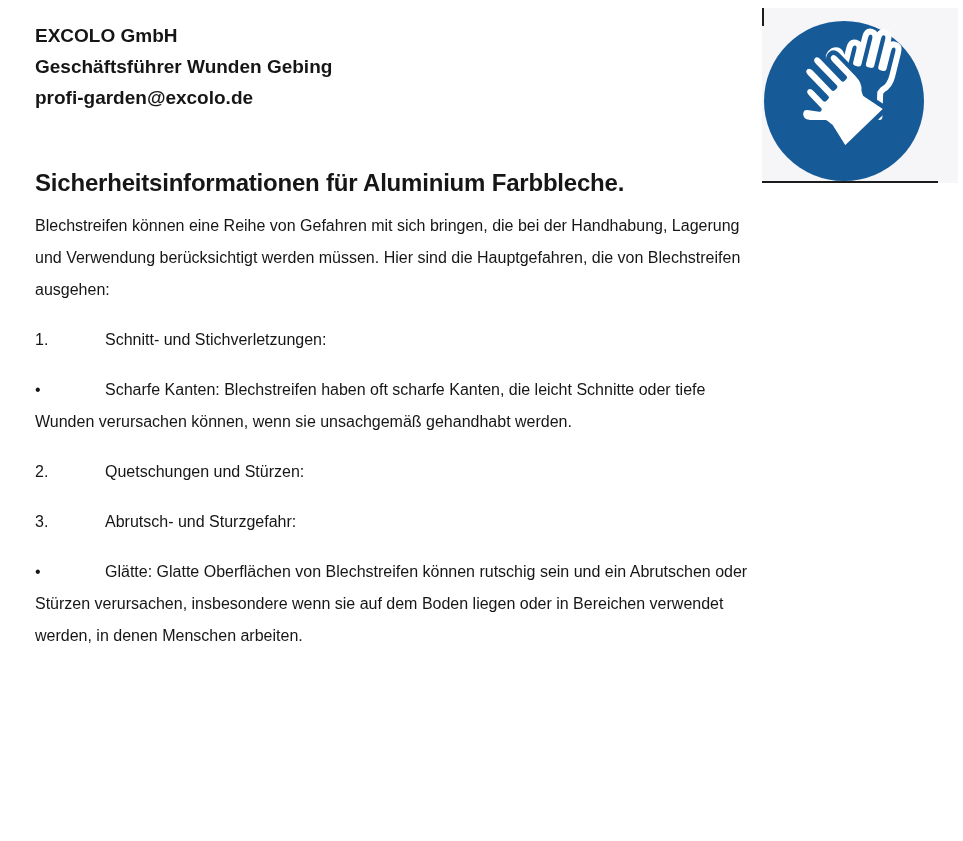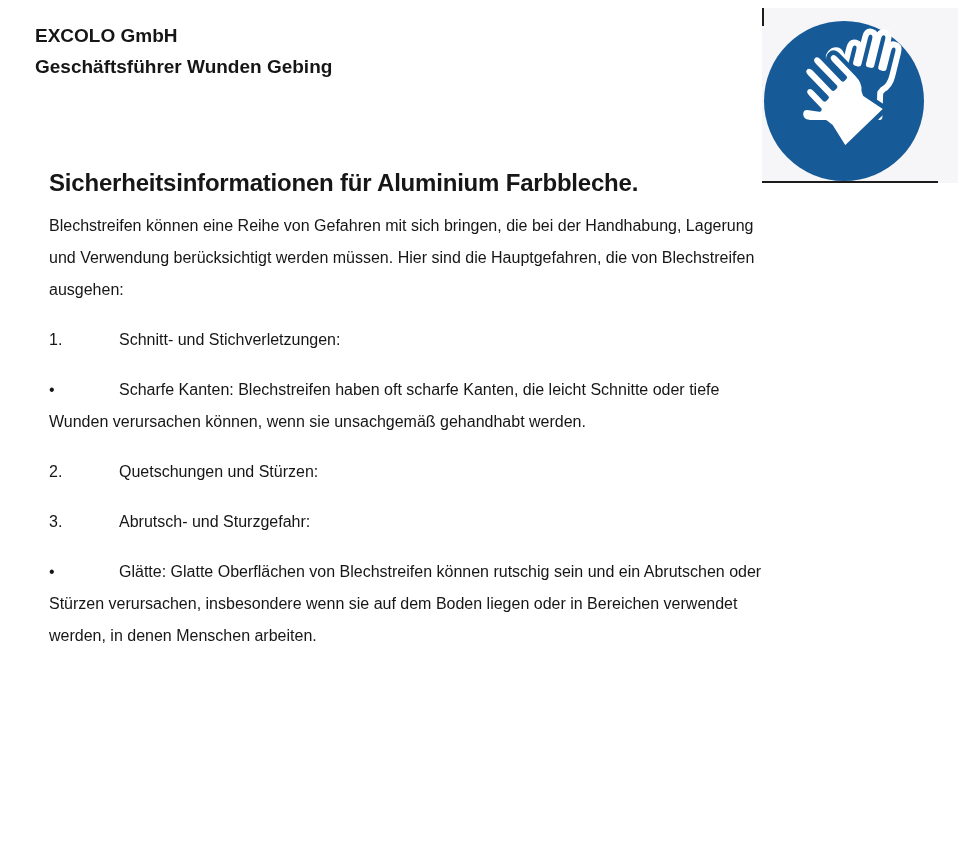--- a/index.html
+++ b/index.html
@@ -52,21 +52,21 @@
   .logo-edge-left {
     position: absolute;
     left: 0; top: 0;
     width: 2px; height: 18px;
     background: #1c1c1c;
   }
 
   
   .content {
     position: absolute;
-    left: 49px;
+    left: 35px;
     top: 150px;
     width: 905px;
   }
   .title {
     margin: 0 0 10px 0;
     padding-top: 8px;
     font-size: 24px;
     font-weight: bold;
     line-height: 34px;
     letter-spacing: -0.2px;
@@ -91,20 +91,21 @@
   }
 </style>
 </head>
 <body>
 
 <div class="page">
 
   <div class="header">
     <div>EXCOLO GmbH</div>
     <div>Geschäftsführer Wunden Gebing</div>
+    <div>profi-garden@excolo.de</div>
   </div>
 
   <div class="logo">
     <svg viewBox="0 0 196 175" xmlns="http://www.w3.org/2000/svg">
       <defs>
         <path id="glove" d="M16 100 L22 72 L21 64 L8 51 Q2 44 8 38 Q14 33 19 40 L26 49 L26 30 Q26 22 32 22 Q38 22 38 30 L38 45 L41 45 L41 13 Q41 5 47 5 Q53 5 53 13 L53 43 L56 43 L56 10 Q56 2 62 2 Q68 2 68 10 L68 43 L71 43 L71 21 Q71 13 77 13 Q83 13 83 21 L83 50 Q83 62 76 68 L74 72 L80 100 Z"></path>
       </defs>
       <circle cx="82" cy="93" r="80" fill="#175a98"></circle>
       <use href="#glove" transform="translate(72,10) rotate(14) scale(0.85)" fill="#175a98" stroke="#ffffff" stroke-width="7" stroke-linejoin="round"></use>
       <use href="#glove" transform="translate(10,86) rotate(-44) scale(0.9)" fill="#ffffff" stroke="#175a98" stroke-width="5" stroke-linejoin="round"></use>

